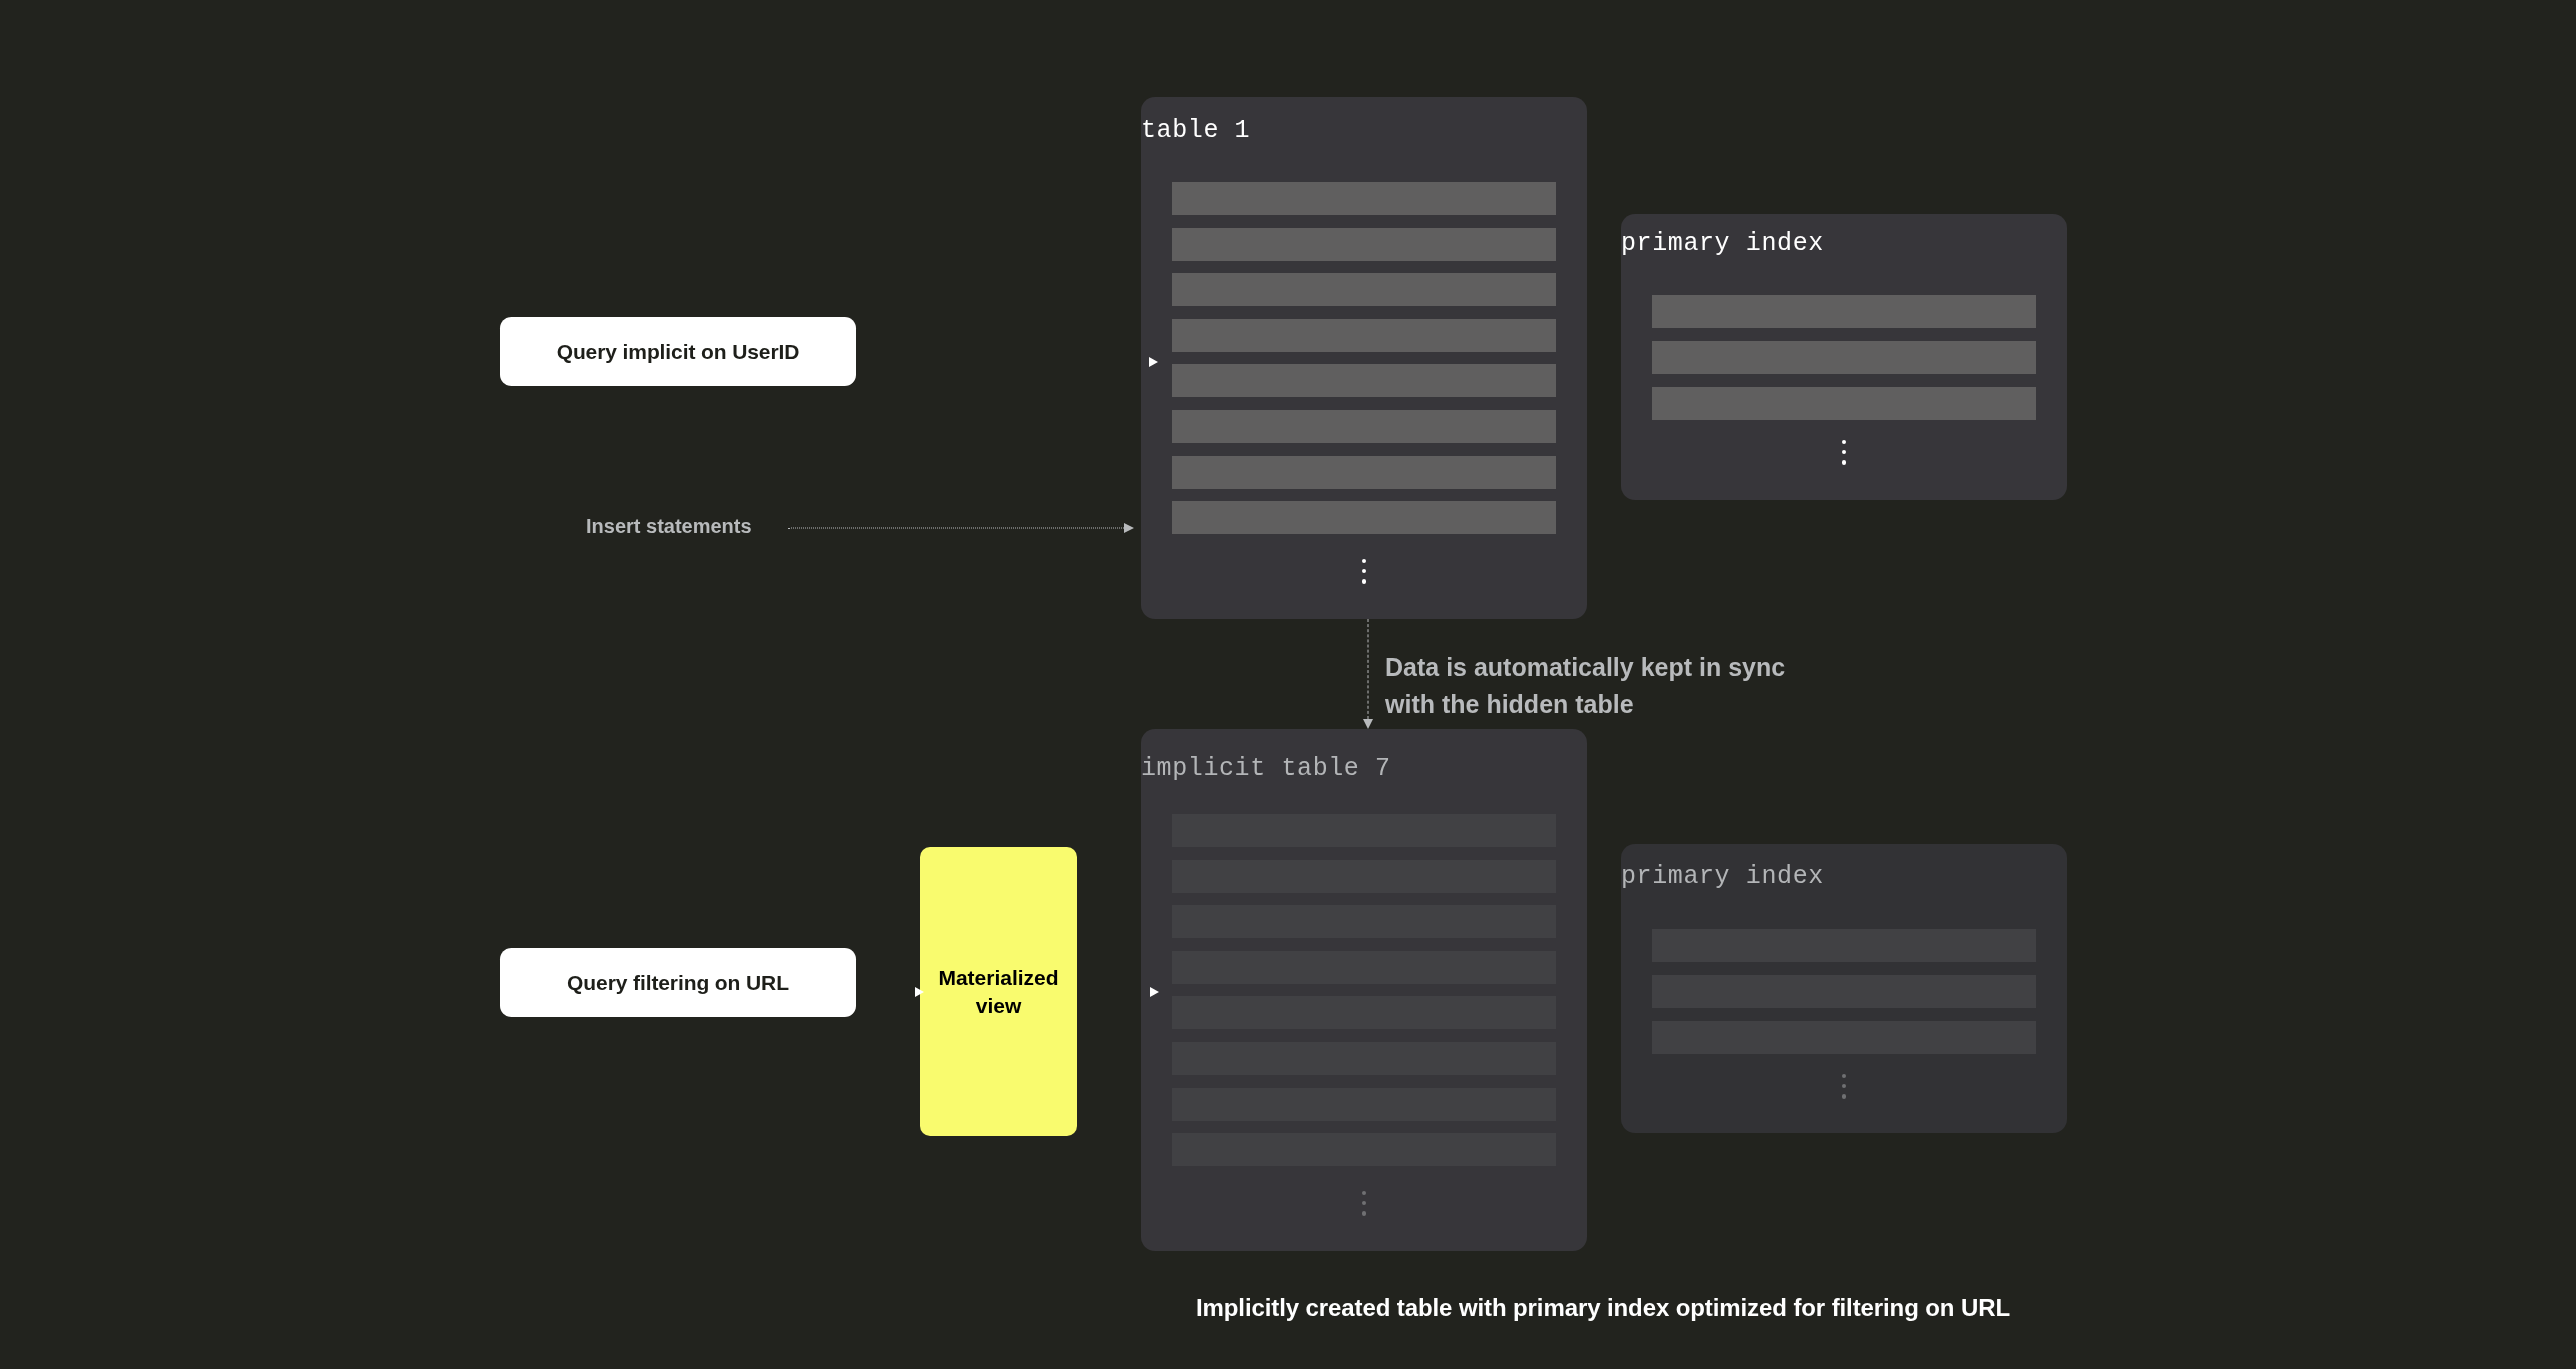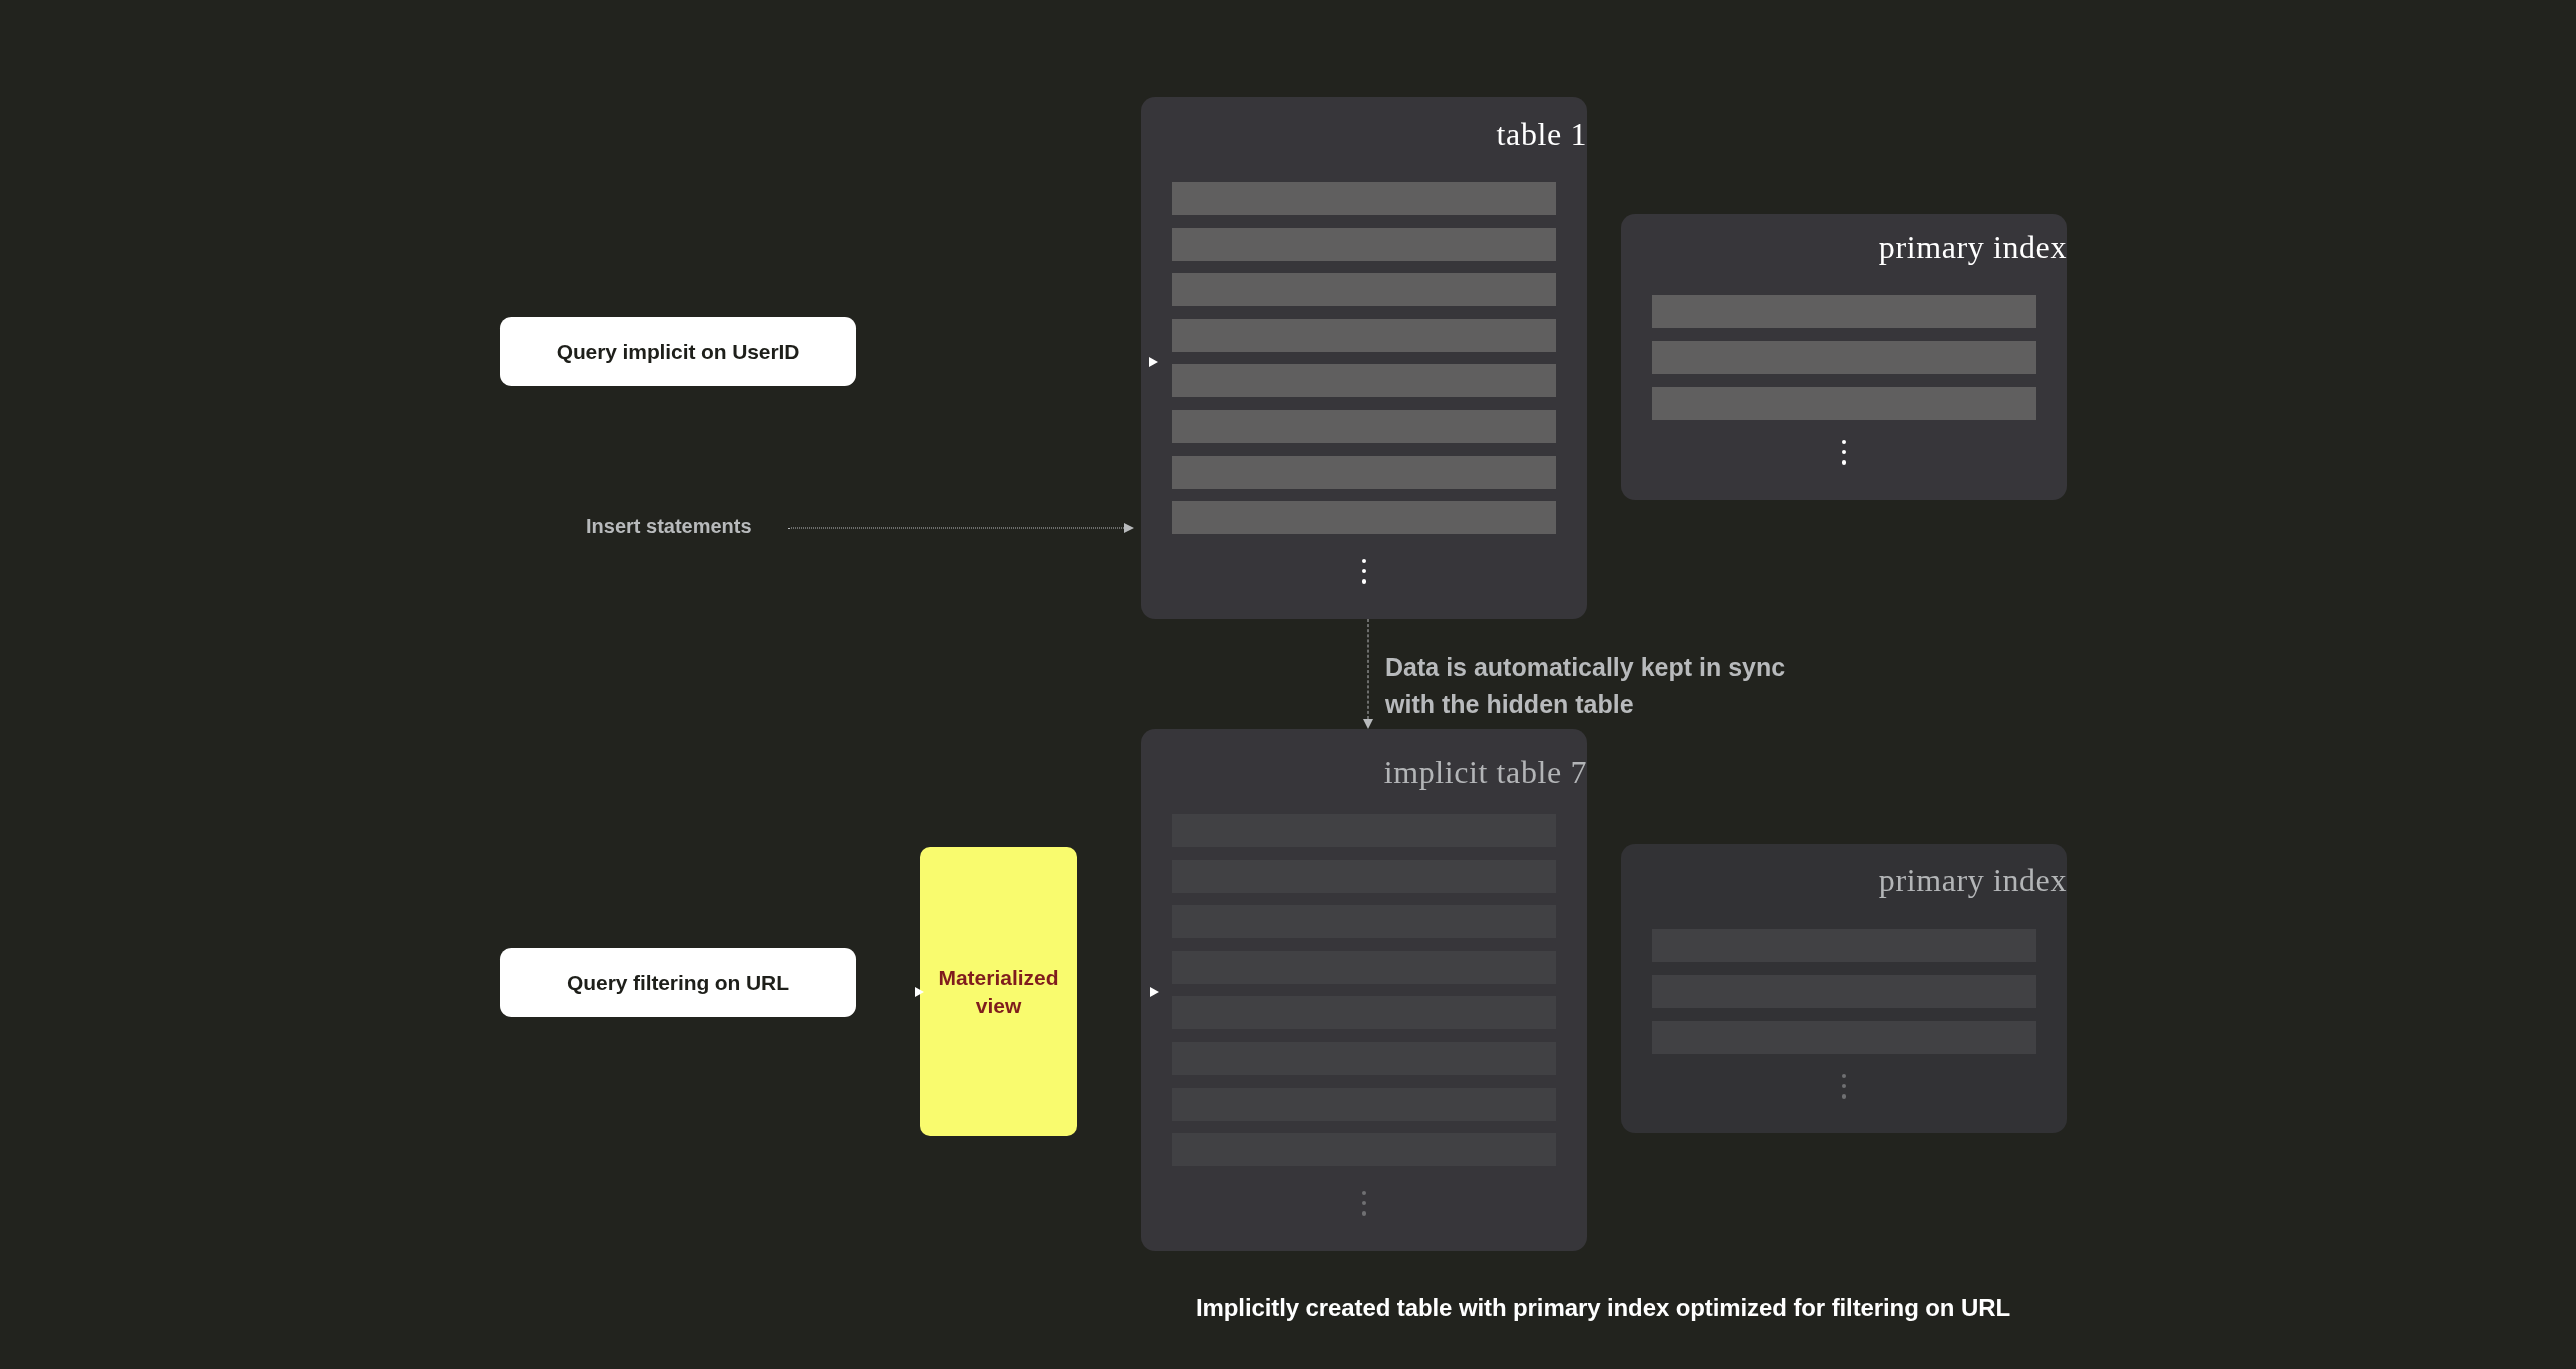--- a/index.html
+++ b/index.html
@@ -51,23 +51,23 @@
     position: absolute;
     border-radius: 14px;
     background: #37363a;
   }
   .card.dim { background: #323235; }
 
   .card-title {
     position: absolute;
     left: 0;
     width: 100%;
-    text-align: right;
-    font-family: Liberation Serif, serif;
-    font-size: 32px;
+    text-align: left;
+    font-family: Liberation Mono, monospace;
+    font-size: 25px;
     letter-spacing: 0.6px;
     color: #ffffff;
     white-space: nowrap;
   }
   .card-title.muted { color: #b3b5b7; }
 
   .rows {
     position: absolute;
     left: 0; right: 0;
     display: flex;
@@ -140,21 +140,21 @@
   #query-userid { left: 500px; top: 317px; width: 356px; height: 69px; }
   #query-url    { left: 500px; top: 948px; width: 356px; height: 69px; text-align: right; }
 
   
   #matview {
     position: absolute;
     left: 920px; top: 847px;
     width: 157px; height: 289px;
     background: #f9fb6e;
     border-radius: 10px;
-    color: #7f1d1d;
+    color: #000000;
     font-weight: bold;
     font-size: 21px;
     line-height: 1.32;
     display: flex;
     align-items: center;
     justify-content: center;
     text-align: center;
     padding: 0 10px;
   }
 

